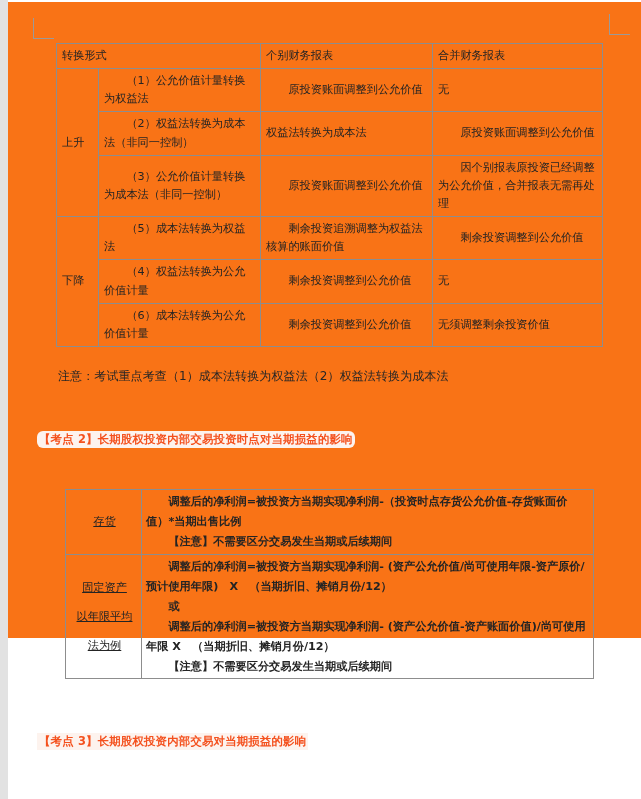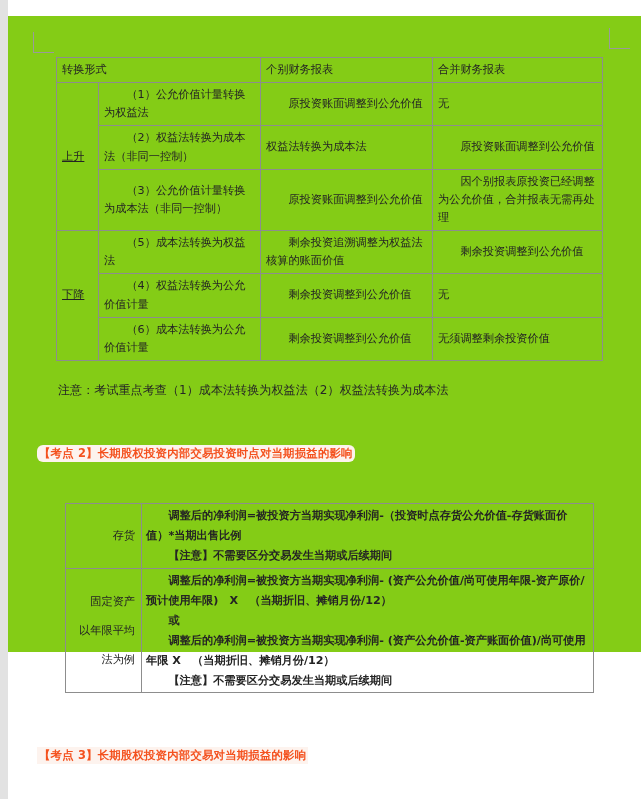--- a/index.html
+++ b/index.html
@@ -16,24 +16,24 @@
   }
   .page-gutter {
     position: absolute;
     left: 0; top: 0;
     width: 8px; height: 799px;
     background: #e2e2e2;
     z-index: 5;
   }
   .page {
     position: absolute;
-    left: 8px; top: 16px;
+    left: 8px; top: 2px;
     width: 633px;
     height: 636px;
-    background: #84cc16;
+    background: #f97316;
   }
 
   
   .corner {
     position: absolute;
     width: 20px;
     height: 20px;
     z-index: 3;
   }
   .corner.tl {
@@ -76,21 +76,20 @@
     position: absolute;
     left: 48px;
     top: 41px;
     width: 546px;
   }
   #table1 { width: 546px; }
   #table1 td { height: 1px; }
   .t1-rowlabel {
     text-align: center;
     vertical-align: middle;
-    text-decoration: underline;
   }
 
   .note-line {
     position: absolute;
     left: 50px;
     top: 366px;
     font-size: 12px;
     color: #262626;
     letter-spacing: 0.1px;
   }
@@ -121,23 +120,24 @@
     padding: 2px 6px 2px 4px;
     line-height: 1.78;
   }
   #table2 .hdr td {
     text-align: center;
     font-weight: bold;
     padding-top: 3px;
     padding-bottom: 3px;
   }
   #table2 .rowlabel {
-    text-align: right;
+    text-align: center;
     vertical-align: middle;
     padding-left: 8px;
+    text-decoration: underline;
   }
   #table2 .rowlabel.multi {
     line-height: 2.6;
   }
   .cellbody p {
     margin: 0;
   }
   .cellbody p.ind { text-indent: 2em; font-weight: bold; }
 </style>
 </head>

